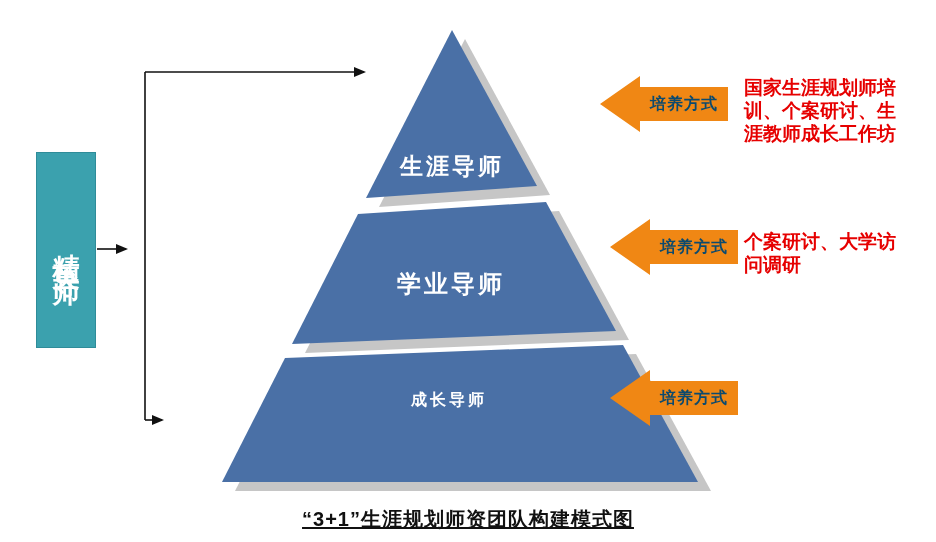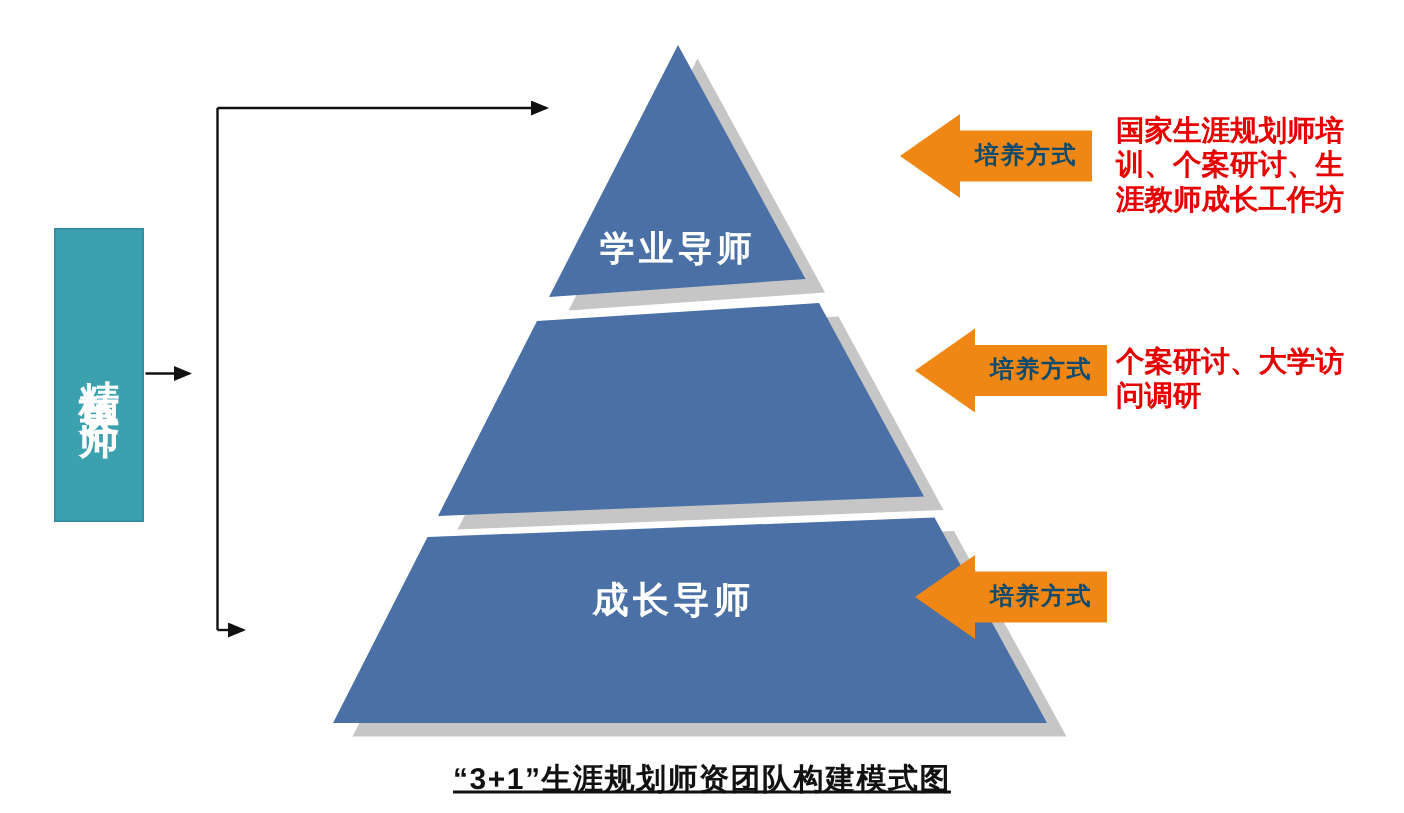--- a/index.html
+++ b/index.html
@@ -34,21 +34,21 @@
 
   .tier-label {
     color: #ffffff;
     font-weight: bold;
     letter-spacing: 3px;
     transform: translate(-50%, -50%);
     white-space: nowrap;
   }
   .tier-label.t1 { left: 452px; top: 166px; font-size: 23px; }
   .tier-label.t2 { left: 451px; top: 284px; font-size: 24px; }
-  .tier-label.t3 { left: 449px; top: 400px; font-size: 24px; }
+  .tier-label.t3 { left: 449px; top: 400px; font-size: 16px; }
 
   .arrow-label {
     color: #0c4a6e;
     font-size: 16px;
     font-weight: bold;
     letter-spacing: 1px;
     transform: translate(-50%, -50%);
     white-space: nowrap;
   }
   .arrow-label.a1 { left: 684px; top: 104px; }
@@ -113,21 +113,22 @@
       <polygon points="600,104 640,76 640,87 728,87 728,121 640,121 640,132"></polygon>
       <polygon points="610,247 650,219 650,230 738,230 738,264 650,264 650,275"></polygon>
       <polygon points="610,398 650,370 650,381 738,381 738,415 650,415 650,426"></polygon>
     </g>
   </svg>
 
   <div class="abs elite-box">
     <span>精英导师</span>
   </div>
 
-  <div class="abs tier-label t1">学业导师</div>
+  <div class="abs tier-label t1">生涯导师</div>
+  <div class="abs tier-label t2">学业导师</div>
   <div class="abs tier-label t3">成长导师</div>
 
   <div class="abs arrow-label a1">培养方式</div>
   <div class="abs arrow-label a2">培养方式</div>
   <div class="abs arrow-label a3">培养方式</div>
 
   <div class="abs red-note n1">国家生涯规划师培训、个案研讨、生涯教师成长工作坊</div>
   <div class="abs red-note n2">个案研讨、大学访问调研</div>
 
   <div class="abs caption">“3+1”生涯规划师资团队构建模式图</div>

